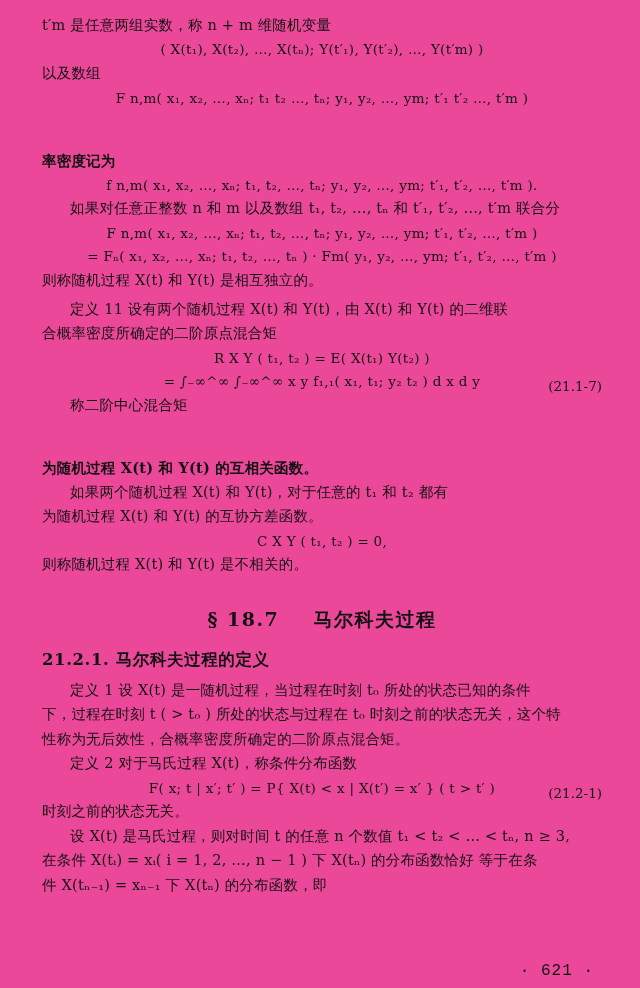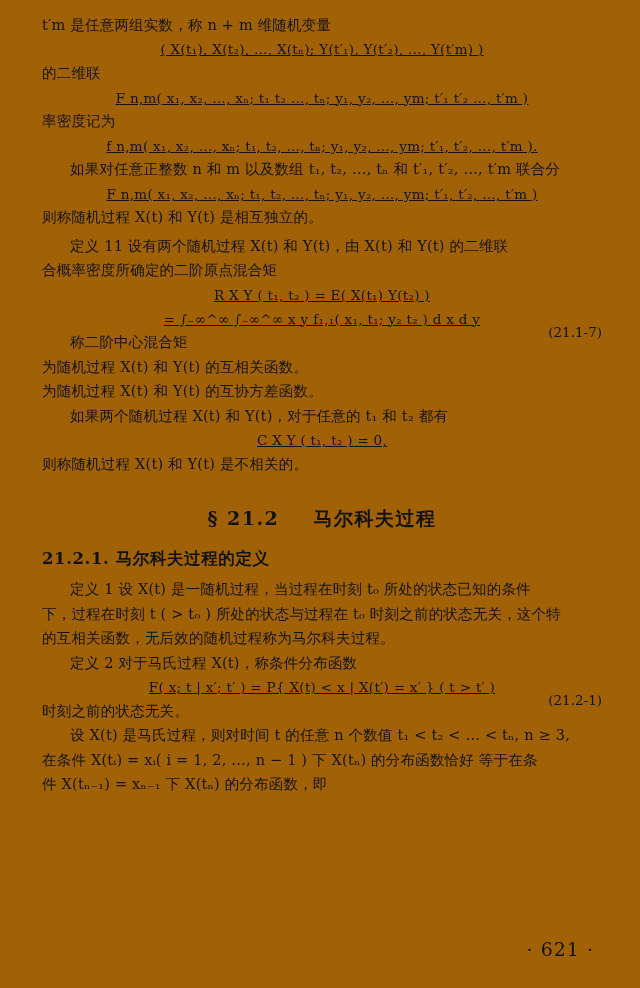--- a/index.html
+++ b/index.html
@@ -15,21 +15,21 @@
     position: relative;
     overflow: hidden;
   }
   .page {
     position: relative;
     width: 640px;
     height: 988px;
     padding: 0;
     box-sizing: border-box;
     
-    background: #a16207;
+    background: #ec4899;
   }
   .content {
     position: absolute;
     left: 42px;
     top: 14px;
     width: 560px;
   }
   .body-text {
     font-size: 14.5px;
     line-height: 1.62;
@@ -41,111 +41,113 @@
     text-indent: 28px;
   }
   .formula {
     display: block;
     text-align: center;
     font-family: "DejaVu Serif", "Liberation Serif", serif;
     font-size: 13.5px;
     line-height: 1.75;
     letter-spacing: 0.3px;
     white-space: nowrap;
-    text-decoration: underline;
   }
   .formula-row {
     position: relative;
     line-height: 1.8;
   }
   .formula-row .tag {
     position: absolute;
     right: 0;
-    top: 12px;
+    top: 4px;
     font-size: 13.5px;
   }
   .bold {
-    font-weight: normal;
+    font-weight: bold;
+    margin-top: 39px;
   }
   .section-title {
     text-align: center;
     font-size: 19px;
     font-weight: bold;
     letter-spacing: 1.5px;
     margin-top: 30px;
     margin-bottom: 16px;
   }
   .subsection-title {
     font-size: 16.5px;
     font-weight: bold;
     letter-spacing: 0.6px;
     margin-top: 4px;
     margin-bottom: 8px;
   }
   .page-number {
     position: absolute;
     right: 46px;
-    bottom: 28px;
-    font-size: 19px;
+    bottom: 8px;
+    font-size: 16px;
     letter-spacing: 1px;
+    font-family: Liberation Mono, monospace;
   }
   .gap-s { height: 4px; }
   .spacer-eq { display:inline-block; width: 60px; }
 </style>
 </head>
 <body>
 
 <div class="page">
   <div class="content">
 
     <div class="body-text">t′m 是任意两组实数，称 n + m 维随机变量</div>
     <div class="formula">( X(t₁), X(t₂), …, X(tₙ);  Y(t′₁), Y(t′₂), …, Y(t′m) )</div>
-    <div class="body-text">的二维联</div>
+    <div class="body-text">以及数组</div>
     <div class="formula">F n,m( x₁, x₂, …, xₙ;  t₁ t₂ …, tₙ;  y₁, y₂, …, ym;  t′₁ t′₂ …, t′m )</div>
     <div class="body-text bold">率密度记为</div>
     <div class="formula">f n,m( x₁, x₂, …, xₙ;  t₁, t₂, …, tₙ;  y₁, y₂, …, ym;  t′₁, t′₂, …, t′m ).</div>
     <div class="body-text indent">如果对任意正整数 n 和 m 以及数组 t₁, t₂, …, tₙ 和 t′₁, t′₂, …, t′m 联合分</div>
     <div class="formula">F n,m( x₁, x₂, …, xₙ;  t₁, t₂, …, tₙ;  y₁, y₂, …, ym;  t′₁, t′₂, …, t′m )</div>
+    <div class="formula">= Fₙ( x₁, x₂, …, xₙ;  t₁, t₂, …, tₙ ) · Fm( y₁, y₂, …, ym;  t′₁, t′₂, …, t′m )</div>
     <div class="body-text">则称随机过程 X(t) 和 Y(t) 是相互独立的。</div>
 
     <div class="gap-s"></div>
 
     <div class="body-text indent">定义 11 设有两个随机过程 X(t) 和 Y(t)，由 X(t) 和 Y(t) 的二维联</div>
     <div class="body-text">合概率密度所确定的二阶原点混合矩</div>
 
     <div class="formula">R X Y ( t₁, t₂ ) = E( X(t₁) Y(t₂) )</div>
 
     <div class="formula-row">
       <div class="formula">= ∫₋∞^∞ ∫₋∞^∞  x y f₁,₁( x₁, t₁;  y₂ t₂ ) d x d y</div>
       <span class="tag">(21.1-7)</span>
     </div>
 
     <div class="body-text indent">称二阶中心混合矩</div>
     <div class="body-text bold">为随机过程 X(t) 和 Y(t) 的互相关函数。</div>
 
 
+    <div class="body-text indent">如果两个随机过程 X(t) 和 Y(t)，对于任意的 t₁ 和 t₂ 都有</div>
     <div class="body-text">为随机过程 X(t) 和 Y(t) 的互协方差函数。</div>
-    <div class="body-text indent">如果两个随机过程 X(t) 和 Y(t)，对于任意的 t₁ 和 t₂ 都有</div>
     <div class="formula">C X Y ( t₁, t₂ ) = 0,</div>
     <div class="body-text">则称随机过程 X(t) 和 Y(t) 是不相关的。</div>
 
     <div class="section-title">
-      <span>§ 21.2</span>
+      <span>§ 18.7</span>
       <span class="spacer-eq" style="width:18px"></span>
       <span>马尔科夫过程</span>
     </div>
 
     <div class="subsection-title">
       <span>21.2.1.</span>
       <span>马尔科夫过程的定义</span>
     </div>
 
     <div class="body-text indent">定义 1 设 X(t) 是一随机过程，当过程在时刻 t₀ 所处的状态已知的条件</div>
     <div class="body-text">下，过程在时刻 t ( &gt; t₀ ) 所处的状态与过程在 t₀ 时刻之前的状态无关，这个特</div>
-    <div class="body-text">的互相关函数，无后效的随机过程称为马尔科夫过程。</div>
+    <div class="body-text">性称为无后效性，合概率密度所确定的二阶原点混合矩。</div>
     <div class="body-text indent">定义 2 对于马氏过程 X(t)，称条件分布函数</div>
 
     <div class="formula-row">
       <div class="formula">F( x; t | x′; t′ ) = P{ X(t) &lt; x | X(t′) = x′ }   ( t &gt; t′ )</div>
       <span class="tag">(21.2-1)</span>
     </div>
 
     <div class="body-text">时刻之前的状态无关。</div>
     <div class="body-text indent">设 X(t) 是马氏过程，则对时间 t 的任意 n 个数值 t₁ &lt; t₂ &lt; … &lt; tₙ, n ≥ 3,</div>
     <div class="body-text">在条件 X(tᵢ) = xᵢ( i = 1, 2, …, n − 1 ) 下 X(tₙ) 的分布函数恰好 等于在条</div>

